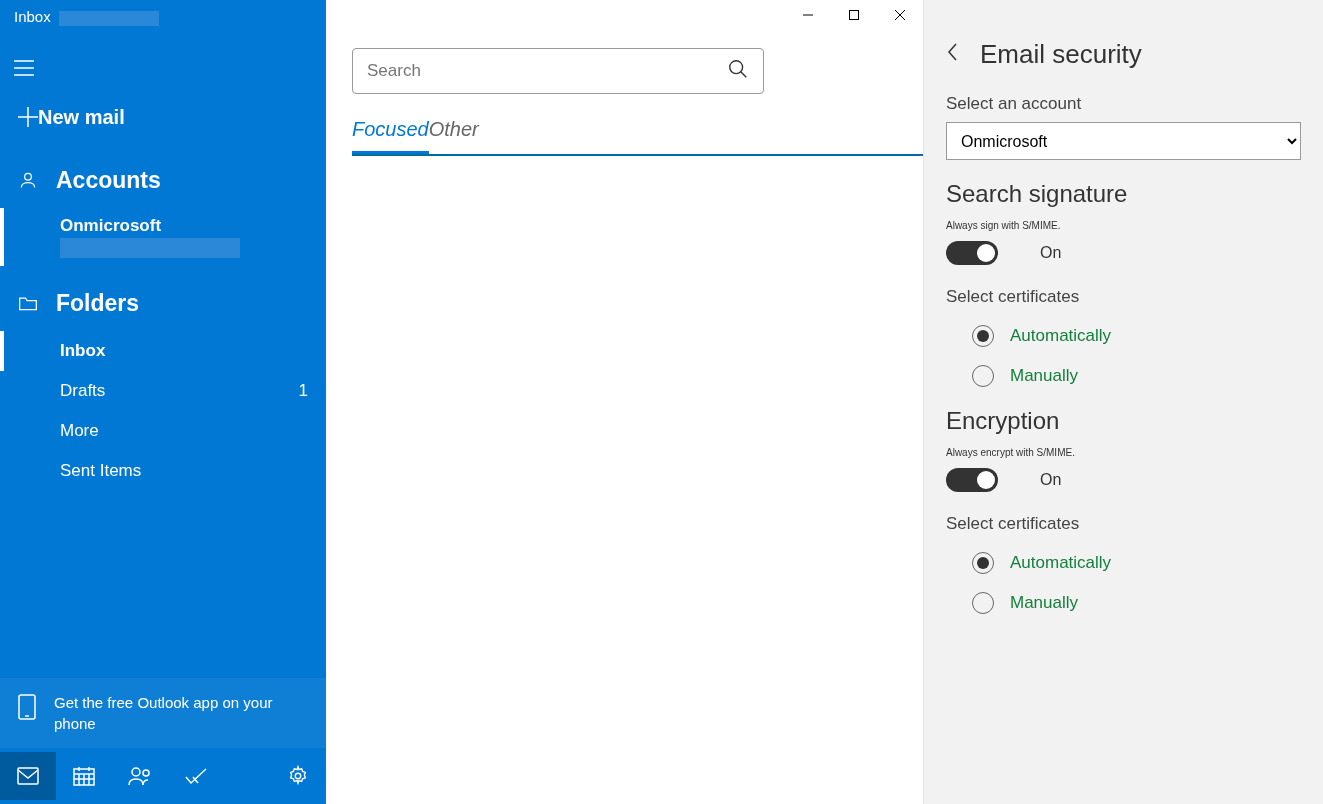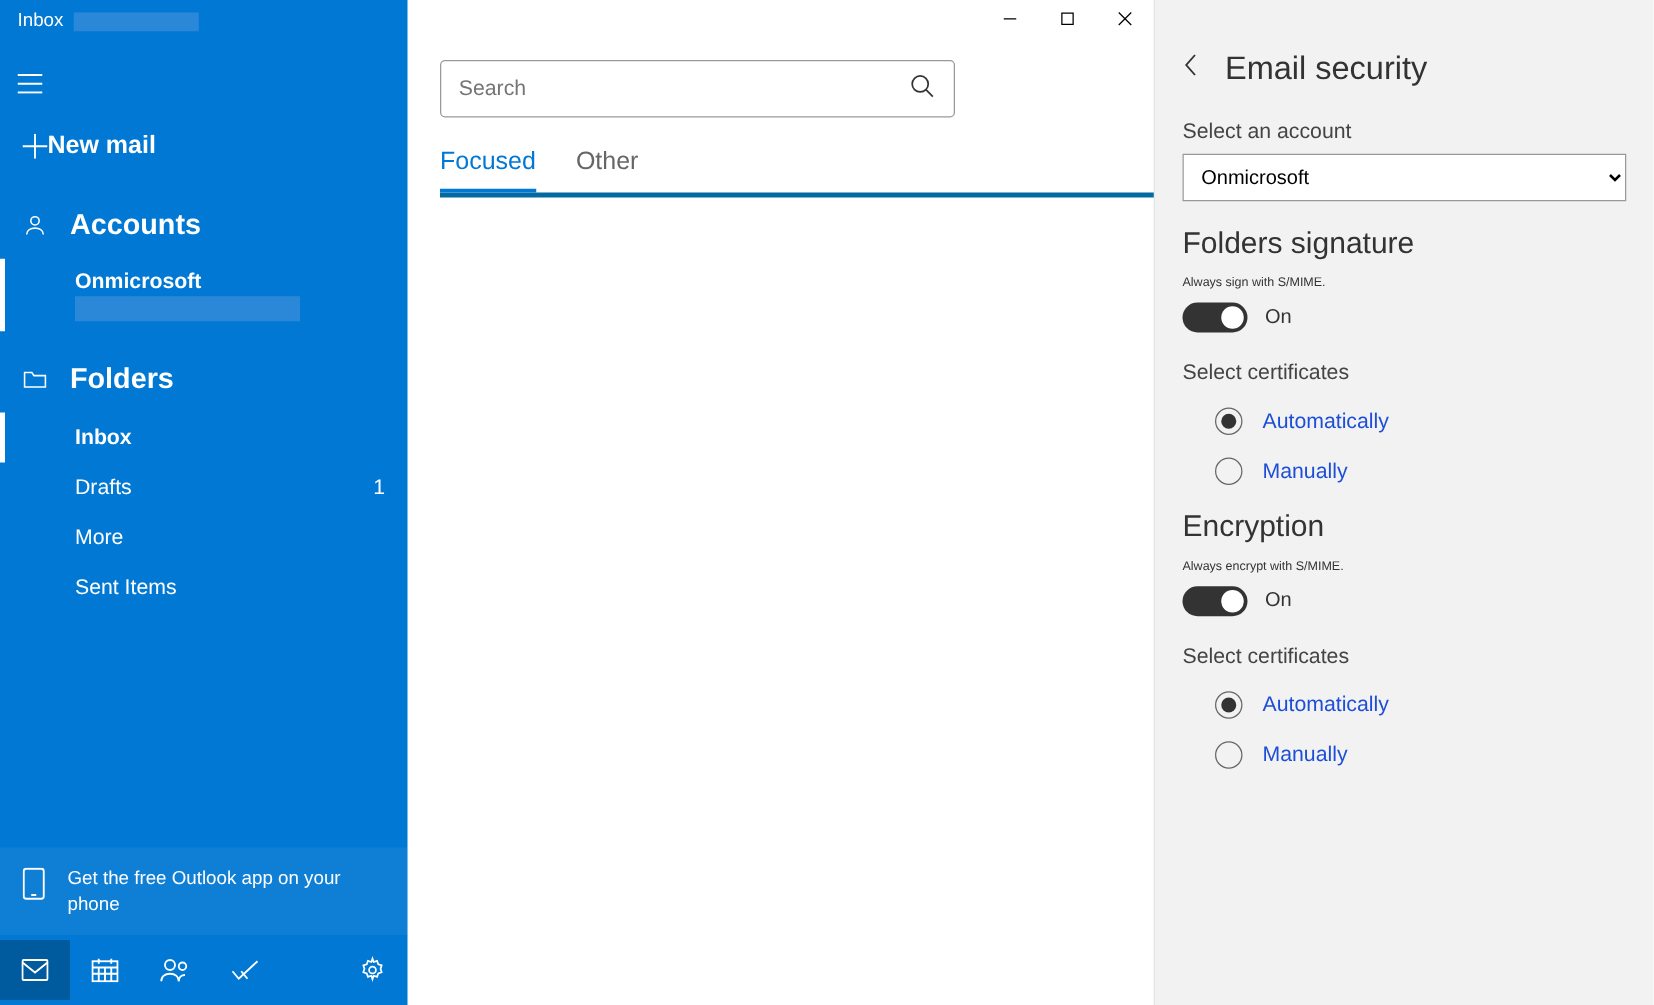--- a/index.html
+++ b/index.html
@@ -28,41 +28,41 @@
 .sb-bottom .btn.active { background: #005a9e; }
 .sb-bottom .gap { flex: 1; }
 
 
 .middle { flex: 1; height: 100%; display: flex; flex-direction: column; position: relative; }
 .titlebar { position: absolute; top: 0; right: 0; display: flex; }
 .tb-btn { width: 46px; height: 30px; display: flex; align-items: center; justify-content: center; cursor: pointer; }
 .search-wrap { margin: 48px 0 0 26px; width: 412px; }
 .search { width: 100%; height: 46px; border: 1px solid #999; border-radius: 4px; display: flex; align-items: center; padding: 0 14px; cursor: text; }
 .search input { border: none; outline: none; font-size: 17px; flex: 1; color: #666; background: transparent; }
-.tabs { display: flex; gap: 32px; margin: 24px 0 0 26px; border-bottom: 4px solid #0369a1; }
+.tabs { display: flex; margin: 24px 0 0 26px; border-bottom: 2px solid #0369a1; font-style: italic; }
 .tab { font-size: 20px; color: #666; padding-bottom: 10px; border-bottom: 3px solid transparent; cursor: pointer; }
 .tab.active { color: #0078d4; border-bottom-color: #0078d4; font-weight: 400; }
 
 
 .settings { width: 400px; height: 100%; background: #f2f2f2; border-left: 1px solid #e5e5e5; padding: 16px 22px 22px; overflow-y: auto; color: #333; }
 .sp-header { display: flex; align-items: center; gap: 14px; padding: 22px 0 10px; }
 .sp-header .back { cursor: pointer; padding: 4px 6px 4px 0; }
 .sp-header h1 { font-size: 26px; font-weight: 400; color: #333; }
 .sp-label { font-size: 17px; color: #444; margin-top: 14px; }
 .sp-select { width: 100%; height: 38px; border: 1px solid #999; background: #fff; padding: 0 10px; font-size: 16px; margin-top: 8px; cursor: pointer; }
 .sp-h2 { font-size: 24px; font-weight: 400; margin-top: 20px; color: #333; }
 .sp-sub { font-size: 10px; color: #333; margin-top: 12px; }
 .toggle-row { display: flex; align-items: center; gap: 14px; margin-top: 10px; }
 .toggle { width: 52px; height: 24px; border-radius: 12px; background: #333; position: relative; cursor: pointer; }
 .toggle::after { content: ""; position: absolute; right: 3px; top: 3px; width: 18px; height: 18px; border-radius: 50%; background: #fff; }
-.toggle-label { font-size: 16px; }
+.toggle-label { font-size: 16px; margin-left: 28px; }
 .radio-row { display: flex; align-items: center; gap: 16px; margin-top: 18px; margin-left: 26px; cursor: pointer; }
 .radio { width: 22px; height: 22px; border: 1px solid #666; border-radius: 50%; display: flex; align-items: center; justify-content: center; }
 .radio.checked::after { content: ""; width: 12px; height: 12px; border-radius: 50%; background: #333; }
-.radio-label { font-size: 17px; color: #1d4ed8; }
+.radio-label { font-size: 17px; color: #15803d; }
 
 .redacted-title { display: inline-block; width: 100px; height: 15px; background: #2b88d8; vertical-align: middle; margin-left: 4px; }
 </style>
 </head>
 <body>
 
 <div class="app">
 
   <div class="sidebar">
     <div class="sb-title">
@@ -217,21 +217,21 @@
           </svg>
       </span>
       <h1>Email security</h1>
     </div>
 
     <div class="sp-label">Select an account</div>
     <select class="sp-select">
       <option>Onmicrosoft</option>
     </select>
 
-    <h2 class="sp-h2">Folders signature</h2>
+    <h2 class="sp-h2">Search signature</h2>
     <div class="sp-sub">Always sign with S/MIME.</div>
     <div class="toggle-row">
       <div class="toggle"></div>
       <span class="toggle-label">On</span>
     </div>
     <div class="sp-label" style="margin-top:22px">Select certificates</div>
     <div class="radio-row">
       <div class="radio checked"></div>
       <span class="radio-label">Automatically</span>
     </div>

